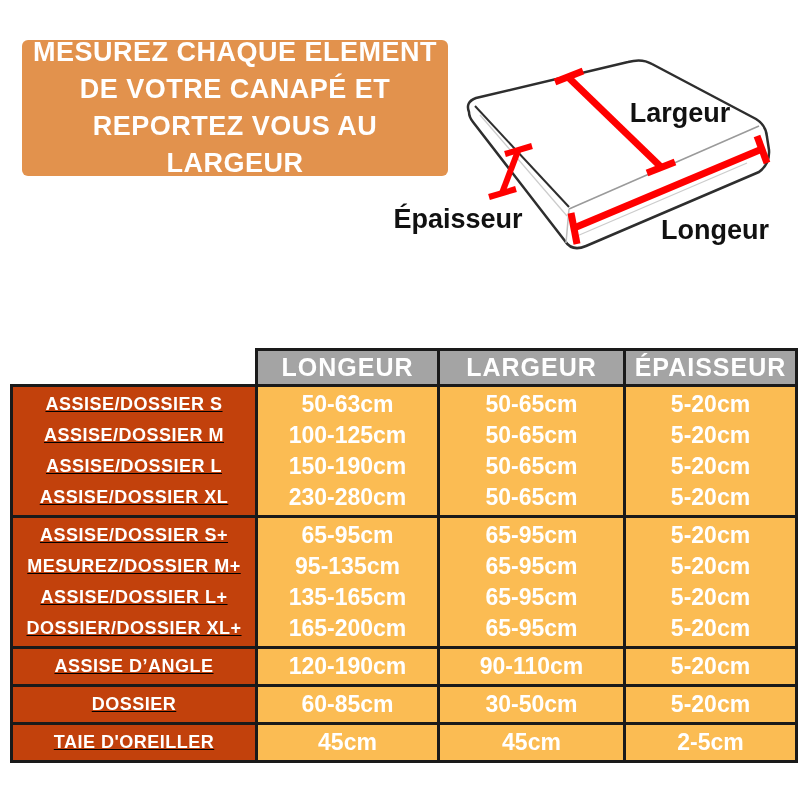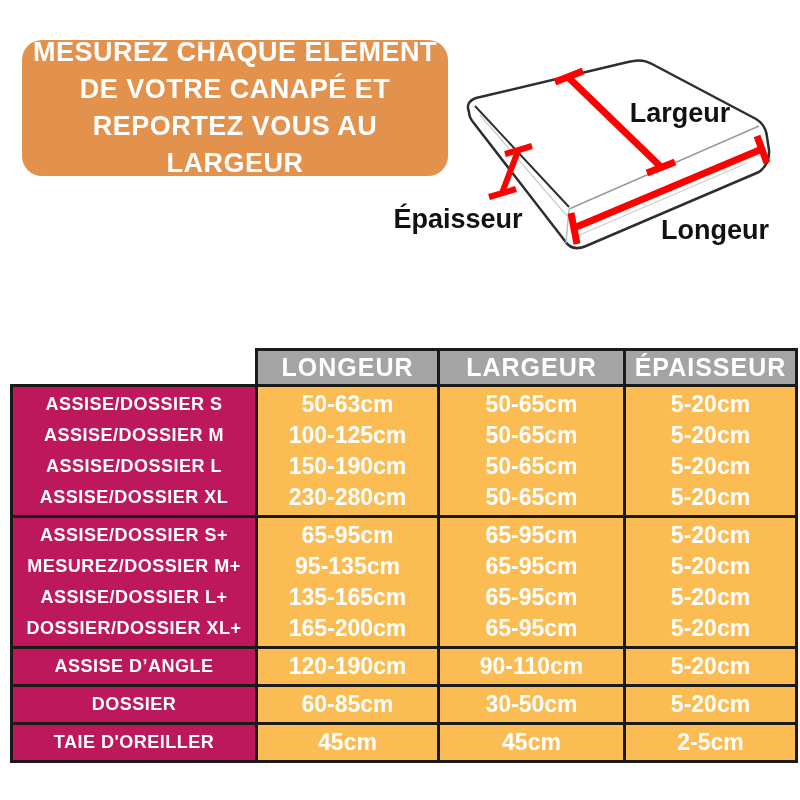--- a/index.html
+++ b/index.html
@@ -3,21 +3,21 @@
 <meta charset="utf-8">
 <style>
   html,body{margin:0;padding:0;}
   body{
     width:800px;height:800px;position:relative;background:#ffffff;
     font-family:"Liberation Sans",sans-serif;overflow:hidden;
   }
   
   .instruction-box{
     position:absolute;left:22px;top:40px;width:426px;height:136px;
-    background:#E2924D;border-radius:20px;
+    background:#E2924D;border-radius:6px;
     display:flex;flex-direction:column;justify-content:center;align-items:center;
     color:#ffffff;font-weight:bold;font-size:27px;line-height:37px;
     text-align:center;letter-spacing:0.5px;
   }
   
   .diagram{position:absolute;left:385px;top:10px;width:410px;height:250px;}
   .diagram text{
     font-family:"Liberation Sans",sans-serif;font-weight:bold;
     font-size:27px;fill:#111111;
   }
@@ -28,21 +28,21 @@
   }
   .size-table td,.size-table th{
     border:3px solid #1a1a1a;padding:0;margin:0;
   }
   .size-table td.corner{border:none;background:transparent;}
   .size-table th.hdr{
     background:#A4A4A4;color:#ffffff;height:33px;
     font-size:25px;font-weight:bold;text-align:center;letter-spacing:1px;
     vertical-align:middle;
   }
-  .size-table td.lbl{background:#be185d;vertical-align:middle;padding:2px 0;}
+  .size-table td.lbl{background:#c2410c;vertical-align:middle;padding:2px 0;text-decoration:underline;}
   .size-table td.val{background:#FBBC53;vertical-align:middle;padding:2px 12px;}
   .size-table .line{
     height:31px;line-height:31px;text-align:center;color:#ffffff;
     font-weight:bold;white-space:nowrap;overflow:hidden;
   }
   .size-table td.lbl .line{font-size:18px;letter-spacing:0.5px;}
   .size-table td.val .line{font-size:23px;}
 </style>
 </head>
 <body>

